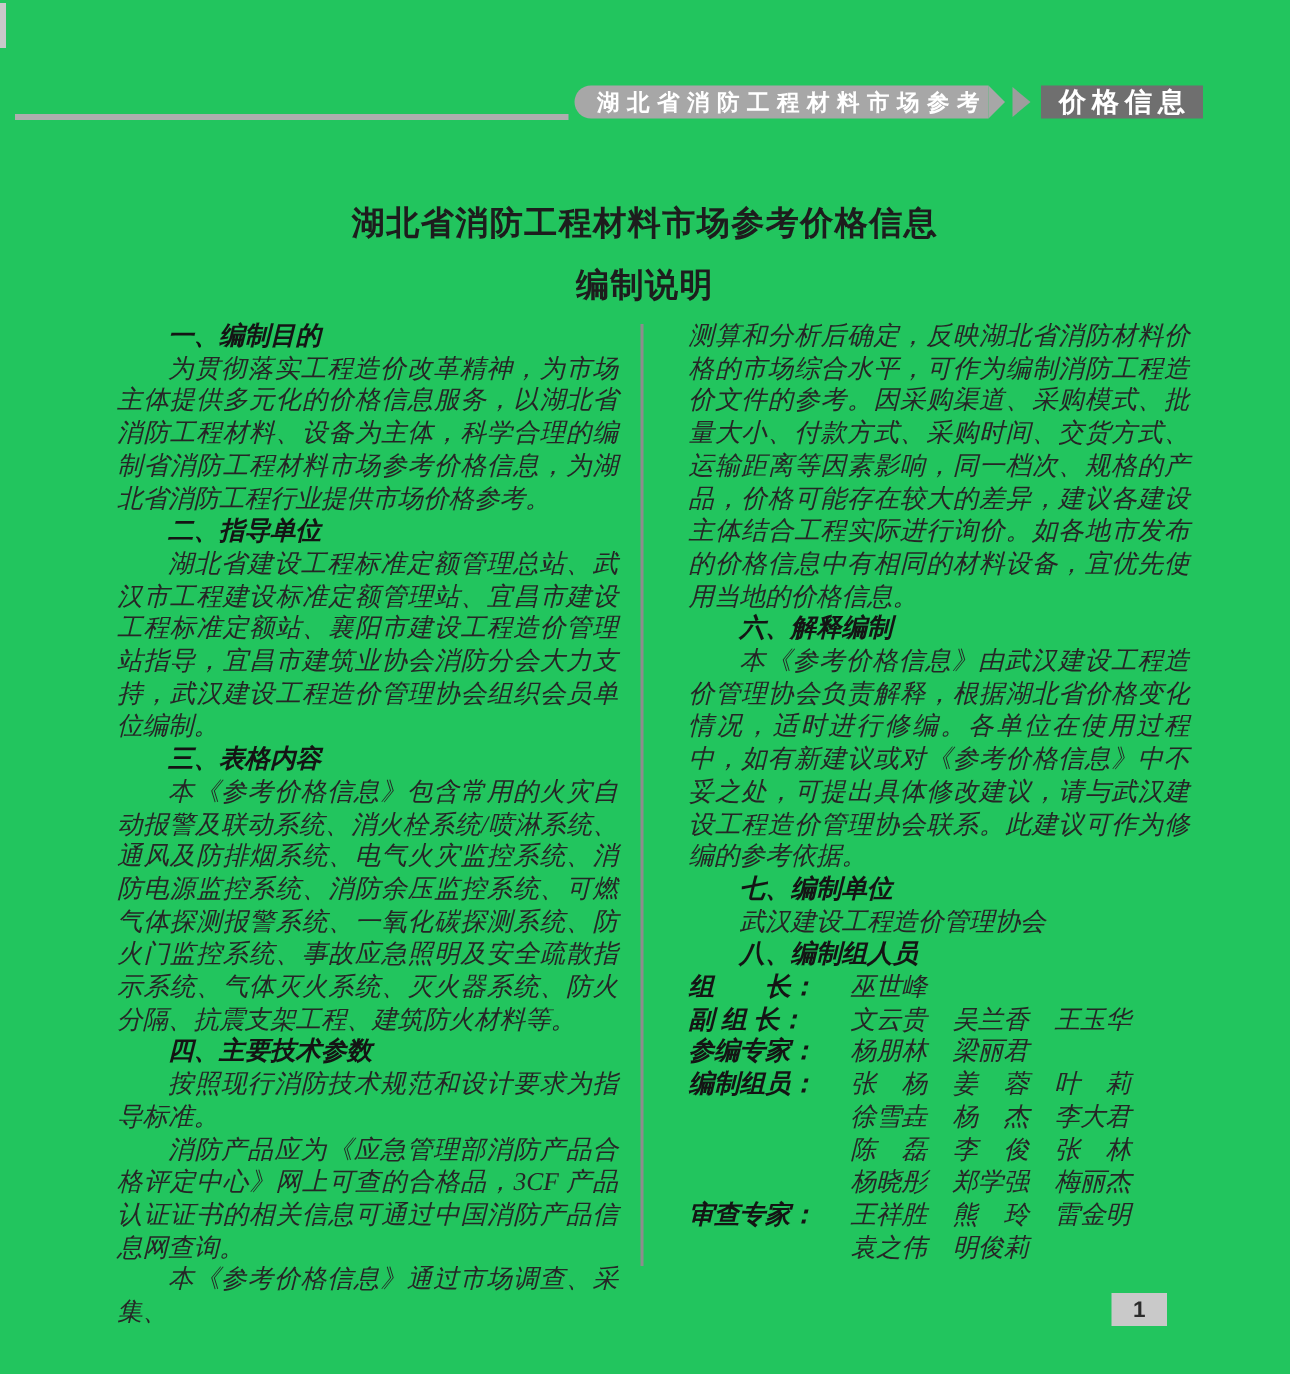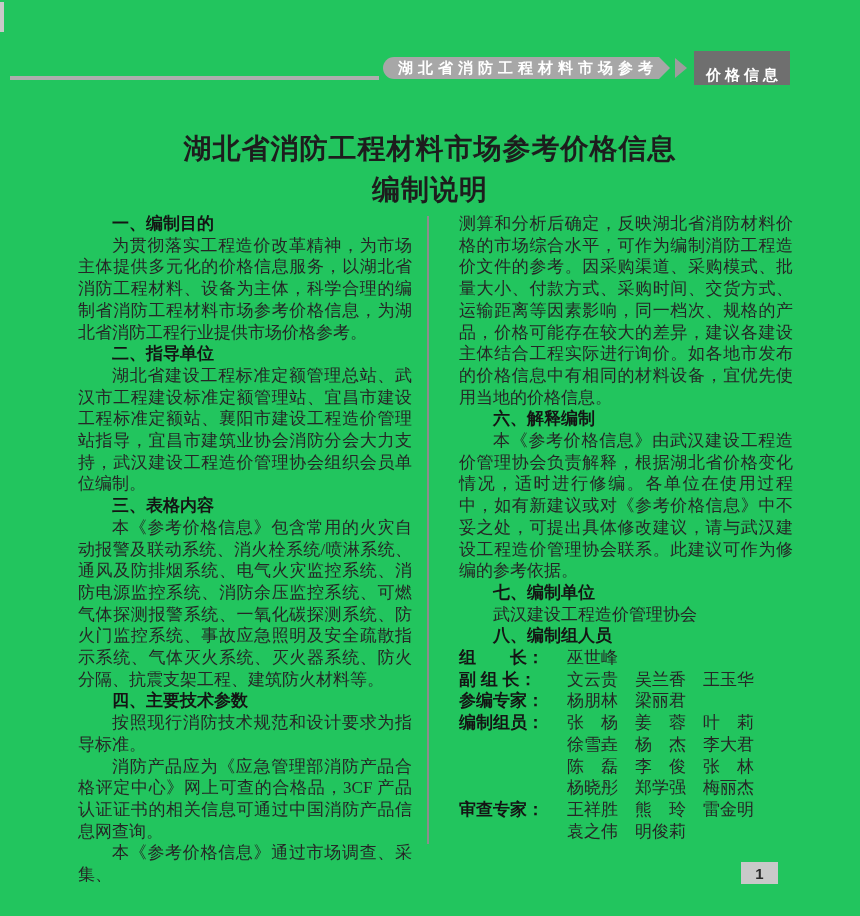--- a/index.html
+++ b/index.html
@@ -22,34 +22,34 @@
     border-top:11px solid transparent; border-bottom:11px solid transparent;
     border-left:11px solid var(--badge-light,#a7a7a7);
   }
   .chev {
     width:0; height:0; margin-left:16px;
     border-top:10px solid transparent; border-bottom:10px solid transparent;
     border-left:12px solid var(--chevron-color,#9d9d9d);
   }
   .crumb-right {
     background:var(--badge-dark,#6f6f6f); height:22px; margin-left:7px;
-    color:#fff; display:flex; align-items:flex-end; white-space:nowrap;
+    color:#fff; display:flex; align-items:center; white-space:nowrap;
     font-family:"Liberation Sans","DejaVu Sans",sans-serif; font-weight:bold;
-    font-size:15px; letter-spacing:4px; padding:12px 8px 0 12px;
+    font-size:18px; letter-spacing:4px; padding:0 8px 0 12px;
   }
   .doc-title {
     position:absolute; left:0; top:128px; width:860px; text-align:center;
-    font-weight:bold; font-size:28px; line-height:41px; color:#1d1d1d;
+    font-weight:bold; font-size:22px; line-height:41px; color:#1d1d1d;
     letter-spacing:1px; font-family:"Liberation Serif","DejaVu Serif",serif;
   }
   .col { position:absolute; top:213px; width:334px; font-size:17px; line-height:21.7px; }
   .col-left  { left:78px; }
   .col-right { left:447px;margin-left:12px; }
   .divider { position:absolute; left:427px; top:216px; width:2px; height:628px; background:#8d8d8d; }
-  .blk { margin:0; padding:0; }
+  .blk { margin:0; padding:0;font-style:italic; }
   .heading {
     font-family:"Liberation Sans","DejaVu Sans",sans-serif; font-weight:bold;
     color:#141414; text-indent:34px; white-space:nowrap;
   }
   .para { text-align:justify; text-justify:inter-character; text-indent:34px; }
   .cont { text-indent:0; }
   .roster { white-space:nowrap; }
   .rlabel {
     display:inline-block; width:108px; vertical-align:top;
     font-family:"Liberation Sans","DejaVu Sans",sans-serif; font-weight:bold; color:#141414;

